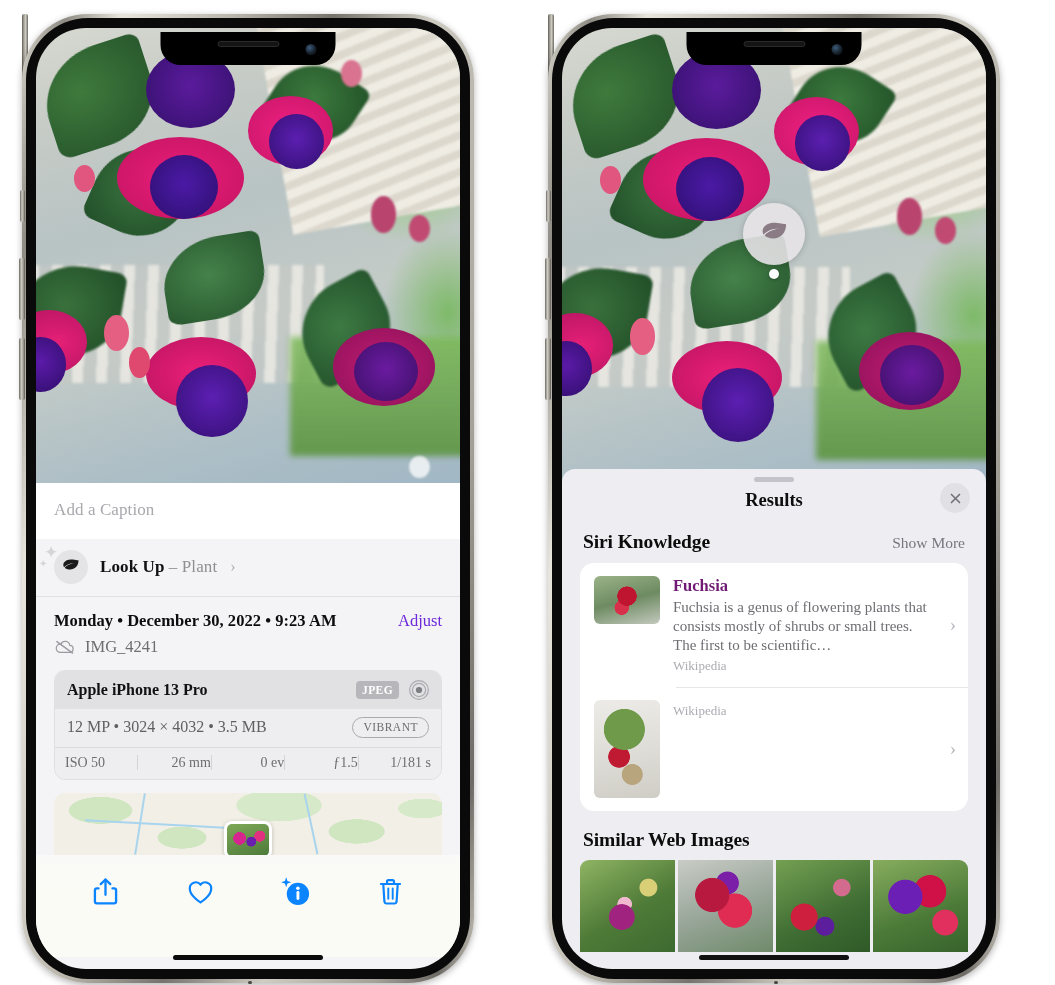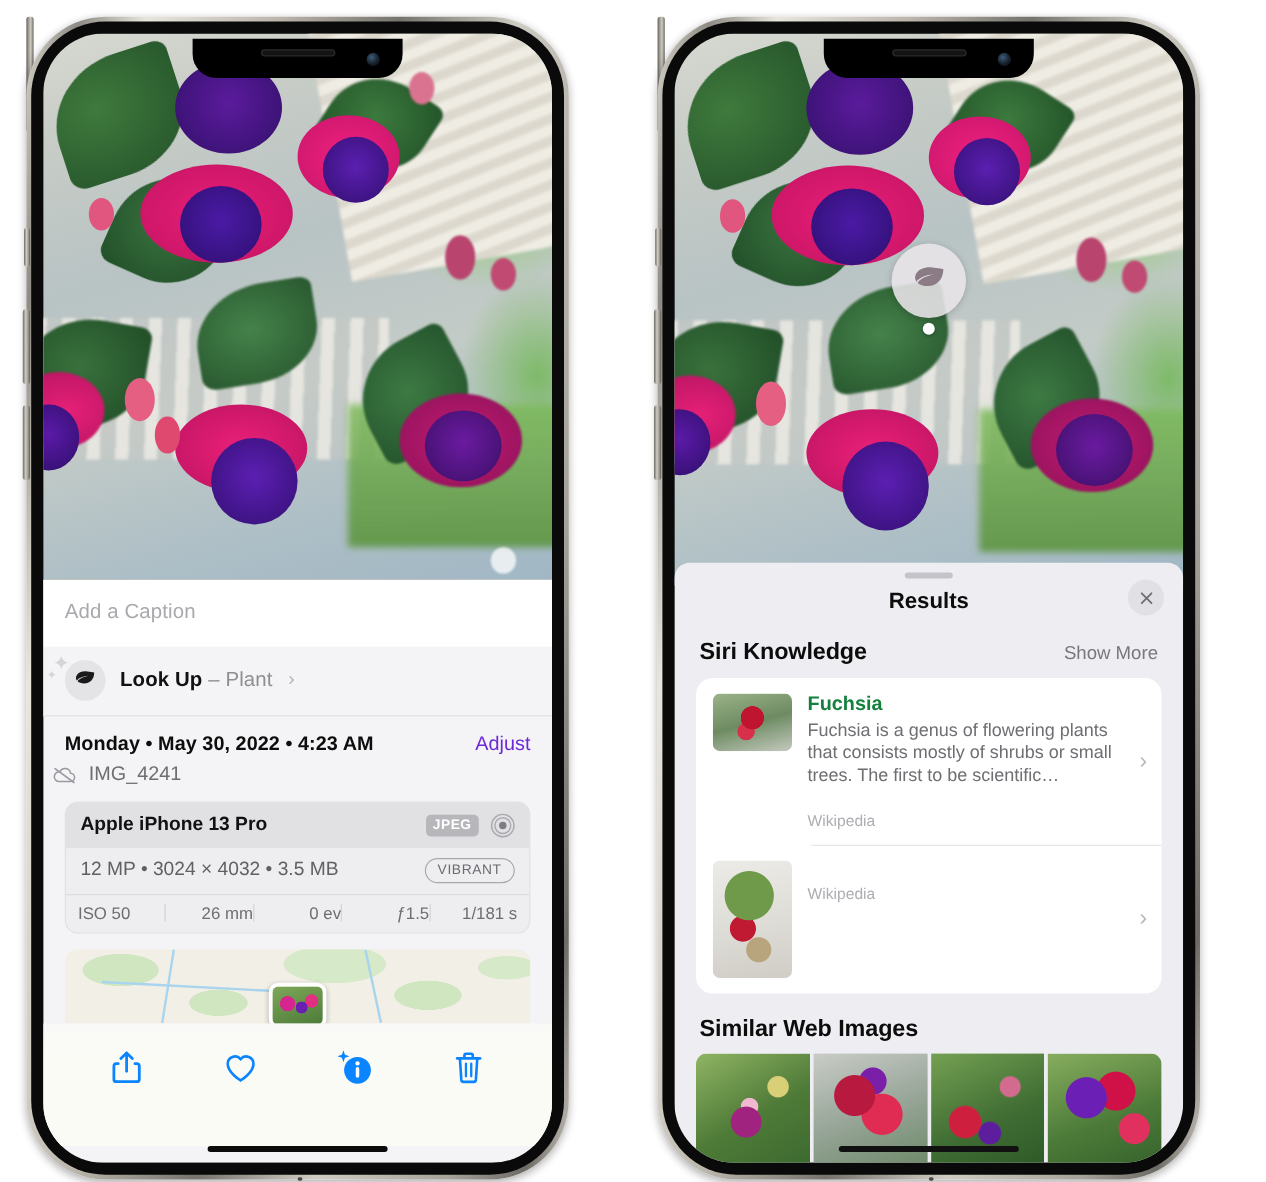--- a/index.html
+++ b/index.html
@@ -5,21 +5,21 @@
   * { box-sizing: border-box; margin: 0; padding: 0; }
   html, body {
     width: 1055px; height: 985px;
     background: #ffffff;
     font-family: "Liberation Sans", sans-serif;
     overflow: hidden;
   }
   .stage { position: relative; width: 1055px; height: 985px; }
 
   
-  .phone { position: absolute; top: 14px; width: 452px; height: 969px; }
+  .phone { position: absolute; top: 14px; width: 452px; height: 969px; font-family: Liberation Serif, serif; }
   .phone.left  { left: 22px; }
   .phone.right { left: 548px; }
 
   .frame-outer {
     position: absolute; inset: 0;
     border-radius: 66px;
     background: linear-gradient(100deg,#d9d6cd 0%,#8e8b84 7%,#e8e5dc 16%,#b9b5ab 34%,#76736d 50%,#cfccc3 66%,#a5a29a 84%,#6e6b66 94%,#cdc9c0 100%);
     box-shadow: 0 2px 7px rgba(0,0,0,.30);
   }
   .frame-inner {
@@ -119,21 +119,21 @@
   .lookup-text { font-size: 17px; font-weight: 700; color: #111; letter-spacing: .1px; }
   .lookup-text .sub { font-weight: 400; color: #8e8e93; }
   .chev-plain { color:#b0b0b5; font-size: 16px; margin-left: 1px; }
 
   .date-row {
     display: flex; justify-content: space-between; align-items: baseline;
     padding: 14px 18px 2px 18px;
   }
   .date-txt { font-size: 16.5px; font-weight: 700; color: #0d0d0d; letter-spacing: .05px; }
   .adjust   { font-size: 16.5px; color: #6d28d9; }
-  .file-row { display: flex; align-items: center; gap: 9px; padding: 4px 18px 13px 7px; }
+  .file-row { display: flex; align-items: center; gap: 9px; padding: 4px 18px 13px 18px; }
   .file-name { font-size: 16.5px; color: #6d6d72; }
 
   .exif-card {
     margin: 0 18px; border-radius: 11px; overflow: hidden;
     background: #ebebed; border: 1px solid #e0e0e3;
   }
   .exif-head {
     display:flex; align-items:center; justify-content: space-between;
     background: #e1e1e4; padding: 8px 11px 8px 12px;
   }
@@ -242,23 +242,23 @@
   .show-more { font-size: 15.5px; color:#77777d; }
 
   .card { margin: 0 18px; background:#fff; border-radius: 14px; overflow:hidden; }
   .kn-row { display:flex; align-items:flex-start; padding: 13px 12px 13px 14px; gap: 13px; position:relative; }
   .kn-row + .kn-row::before {
     content:""; position:absolute; left: 96px; right: 0; top: 0; height:1px; background:#e6e6ea;
   }
   .kn-thumb { width: 66px; height: 48px; border-radius: 6px; flex:0 0 auto; overflow:hidden; }
   .kn-thumb.tall { height: 98px; }
   .kn-body { flex:1; min-width:0; }
-  .kn-title { font-size: 16.5px; font-weight: 700; color:#15803d; margin-bottom: 2px; }
+  .kn-title { font-size: 16.5px; font-weight: 700; color:#701a75; margin-bottom: 2px; }
   .kn-desc { font-size: 15px; line-height: 19px; color:#6e6e73; }
-  .kn-src  { font-size: 13px; color:#adadb3; margin-top: 20px; }
+  .kn-src  { font-size: 13px; color:#adadb3; margin-top: 3px; }
   .kn-chev { align-self: center; color:#b8b8be; font-size: 19px; padding-left: 2px; }
 
   .sec-head2 { padding: 18px 21px 9px; }
   .strip { display:flex; gap: 3px; padding: 0 18px; }
   .strip-img { flex: 1; height: 92px; border-radius: 0; overflow:hidden; }
   .strip-img:first-child { border-radius: 9px 0 0 0; }
   .strip-img:last-child  { border-radius: 0 9px 0 0; }
 
   
   .fl-a { background:
@@ -352,21 +352,21 @@
               <path d="M21 4c0 7-4.5 11-10 11-3 0-5.2-.9-6.6-2.2C6 10.5 10 8.3 15.5 7.4 10 7.6 6 9.3 3.6 12.2 2.6 10.6 2.5 8.6 3.4 7 5.2 3.8 9.6 2.4 14 3c3 .4 5.3.7 7 1z" fill="#1a1a1a"></path>
             </svg>
           </div>
           <div class="lookup-text">
             <span>Look Up</span><span class="sub"> – </span><span class="sub">Plant</span>
           </div>
           <span class="chev-plain">›</span>
         </div>
 
         <div class="date-row">
-          <div class="date-txt">Monday • May 30, 2022 • 4:23 AM</div>
+          <div class="date-txt">Monday • December 30, 2022 • 9:23 AM</div>
           <div class="adjust">Adjust</div>
         </div>
 
         <div class="file-row">
           <svg width="22" height="16" viewBox="0 0 26 18">
             <path d="M7 15.3h11.3a4.1 4.1 0 0 0 .4-8.2A5.6 5.6 0 0 0 8.1 5.6 4.6 4.6 0 0 0 7 15.3z" fill="none" stroke="#9a9aa0" stroke-width="1.5"></path>
             <line x1="3.4" y1="2.6" x2="22" y2="16.2" stroke="#9a9aa0" stroke-width="1.6" stroke-linecap="round"></line>
           </svg>
           <div class="file-name">IMG_4241</div>
         </div>

